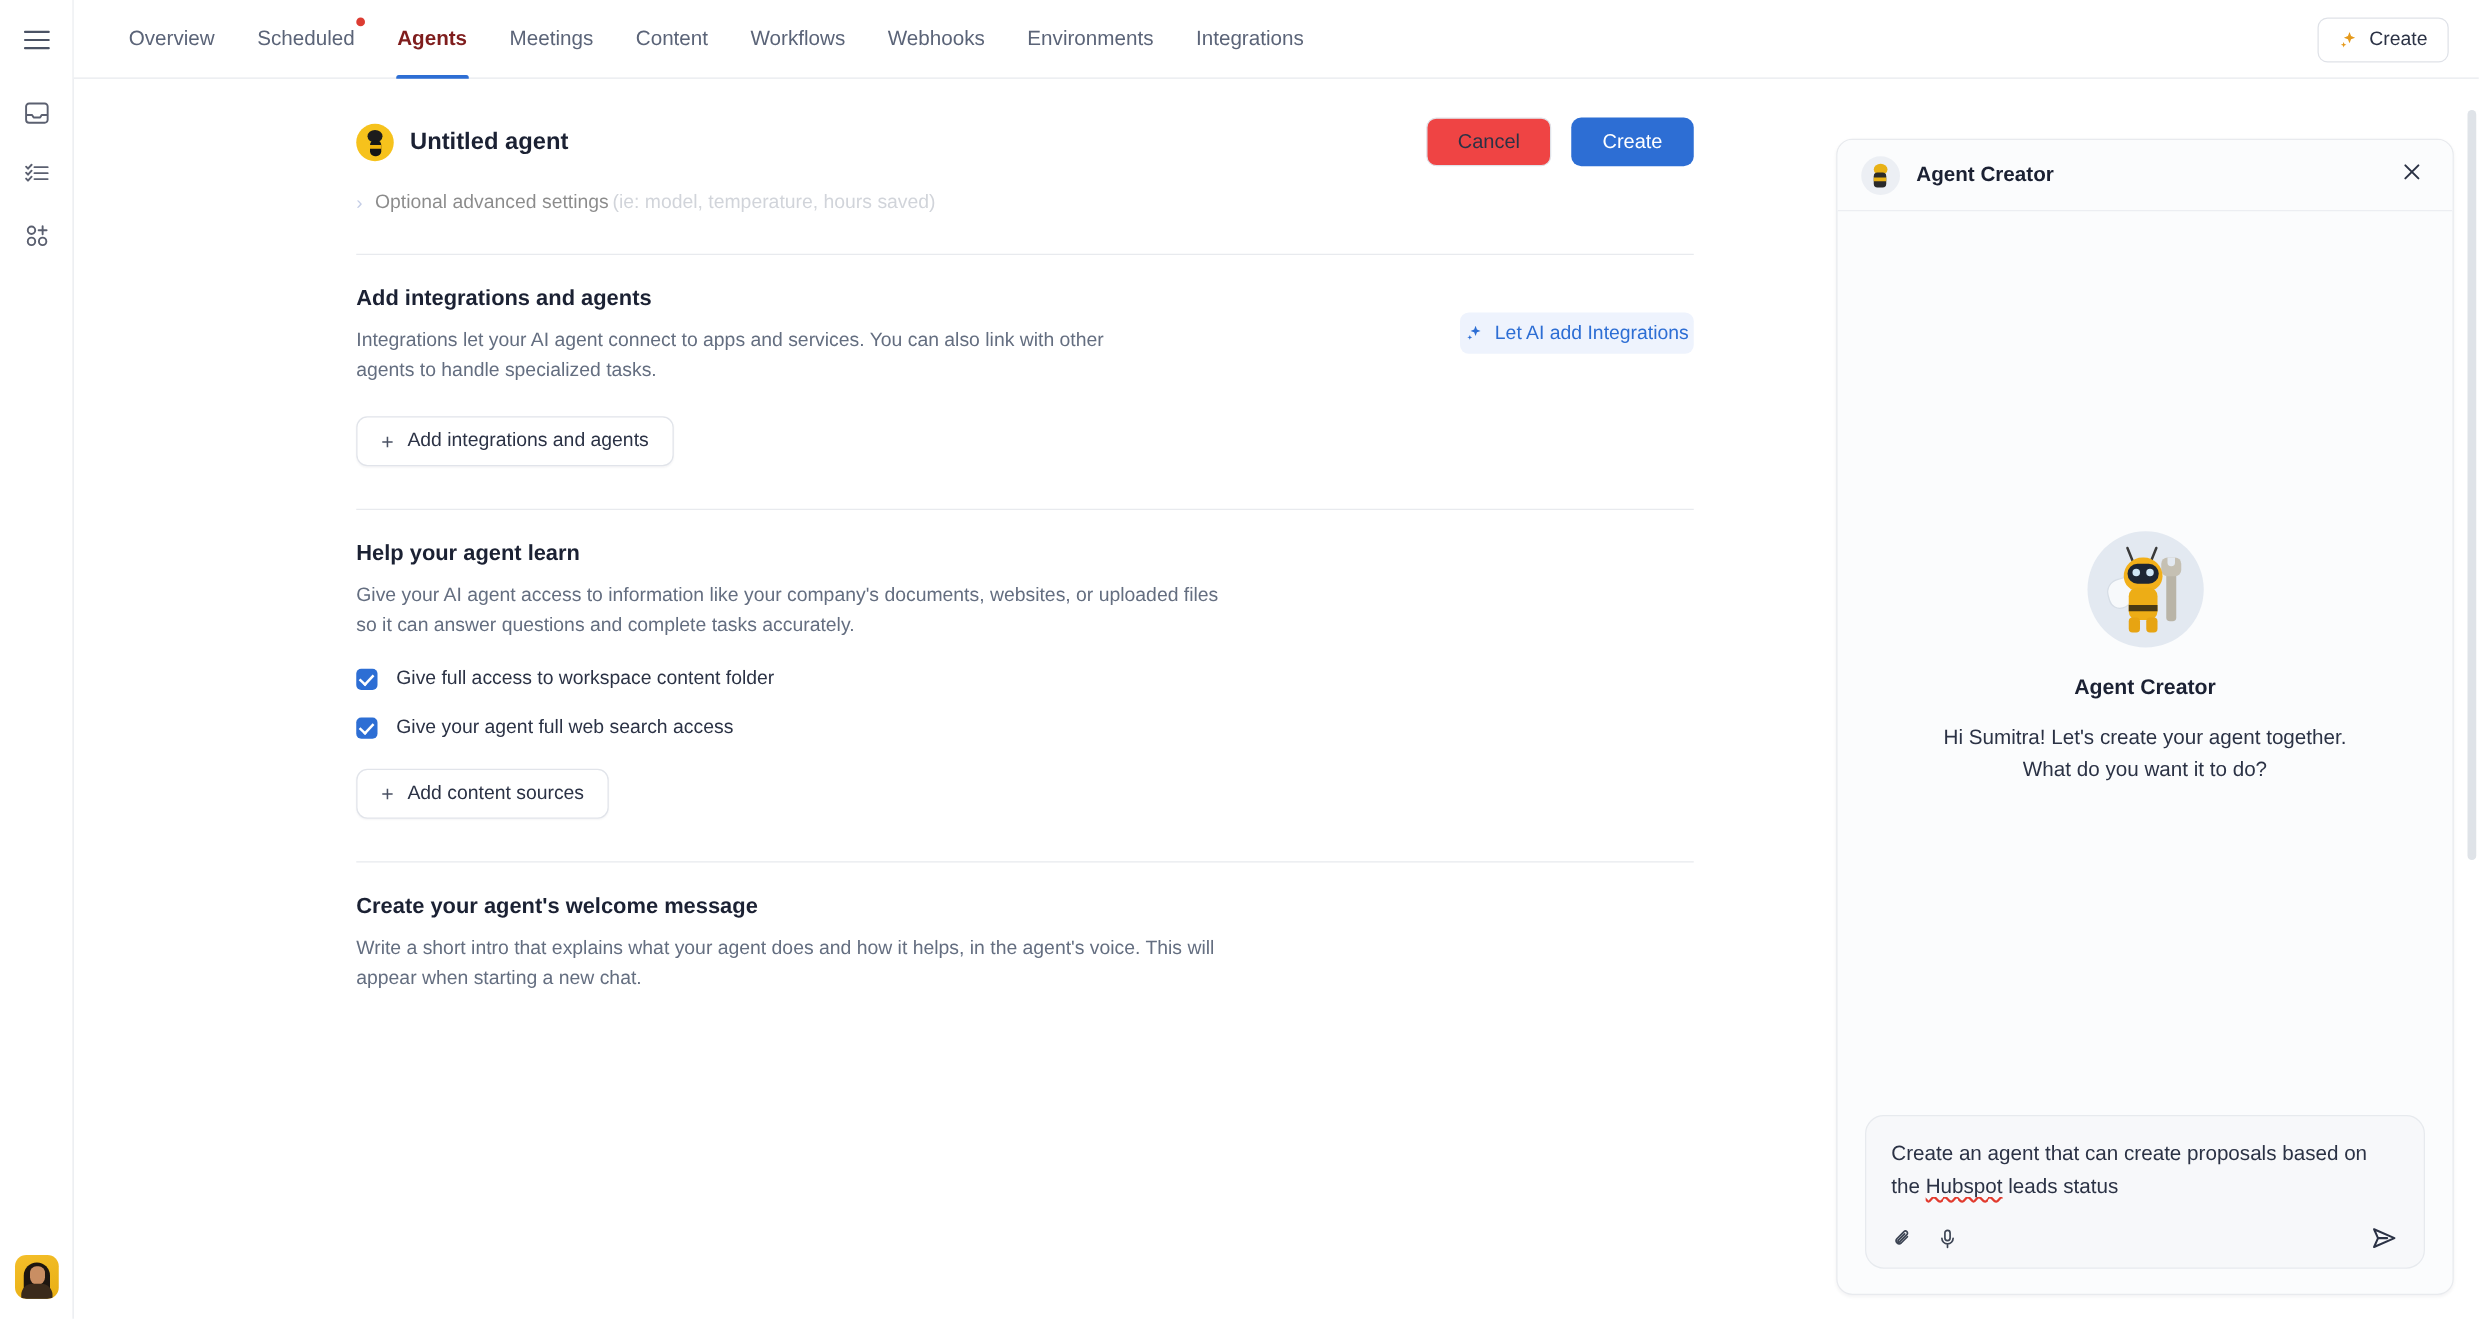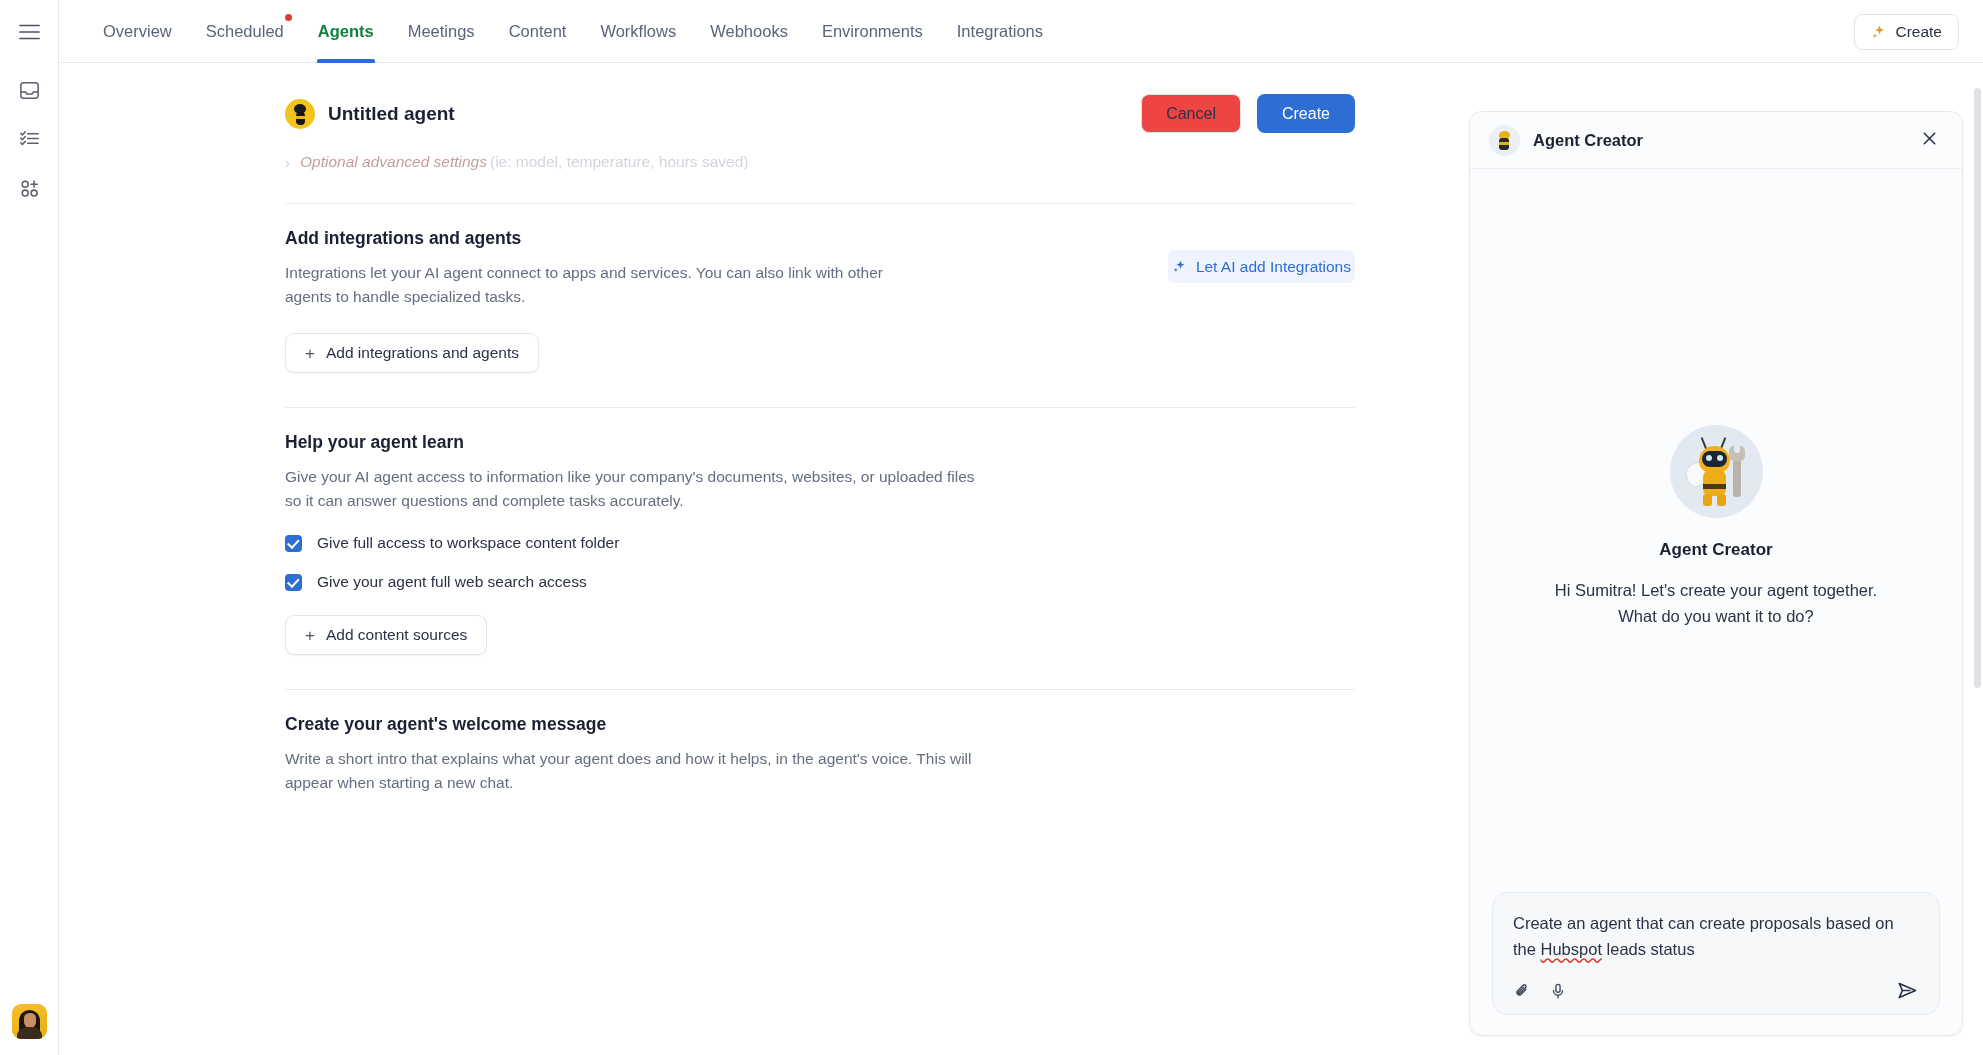--- a/index.html
+++ b/index.html
@@ -46,30 +46,30 @@
     width: 25px; height: 12px; border-radius: 9px 9px 0 0;
     background: #3a2a1b;
   }
 
   
   #top-nav {
     position: absolute; left: 59px; top: 0;
     width: 1924px; height: 63px;
     border-bottom: 1px solid #e8eaee;
     background: #fff;
-    display: flex; align-items: center;
+    display: flex; align-items: flex-start;
   }
   #nav-tabs { display: flex; align-items: center; height: 63px; margin-left: 27px; }
   .nav-tab {
     position: relative; height: 63px;
     display: flex; align-items: center;
     padding: 0 17px; font-size: 16.5px; color: #5b6478;
     cursor: pointer; white-space: nowrap;
   }
-  .nav-tab.active { color: #15803d; font-weight: 600; }
+  .nav-tab.active { color: #7f1d1d; font-weight: 600; }
   .nav-tab.active::after {
     content: ""; position: absolute; left: 16px; right: 16px; bottom: 0;
     height: 3.5px; background: #2d6ed4; border-radius: 2px 2px 0 0;
   }
   .nav-dot {
     position: absolute; top: 14px; right: 9px;
     width: 7px; height: 7px; border-radius: 50%; background: #dc3c32;
   }
   #create-top-button {
     position: absolute; right: 24px; top: 14px;
@@ -121,21 +121,21 @@
     border: none; border-radius: 8px; background: #2d6ed4;
     font-size: 16px; color: #fff; font-weight: 500; cursor: pointer;
   }
 
   #advanced-settings-row {
     display: flex; align-items: center; gap: 10px;
     margin: 20px 0 0 226px; width: 1070px;
     font-size: 15.5px; cursor: pointer; opacity: .45;
   }
   #advanced-settings-row .chev { color: #7e92c9; font-size: 15px; }
-  .adv-link { color: #7f1d1d; font-style: italic; }
+  .adv-link { color: #000000; }
   .adv-note { color: #9aa1ae; }
 
   .section-divider {
     margin: 28px 0 0 226px; width: 1070px; height: 1px; background: #e8eaee;
   }
   .section {
     margin: 0 0 0 226px; width: 1070px; padding-top: 24px;
   }
   .section-head-row { display: flex; align-items: flex-start; }
   .section-title { font-size: 17.5px; font-weight: 700; color: #1b2133; }

